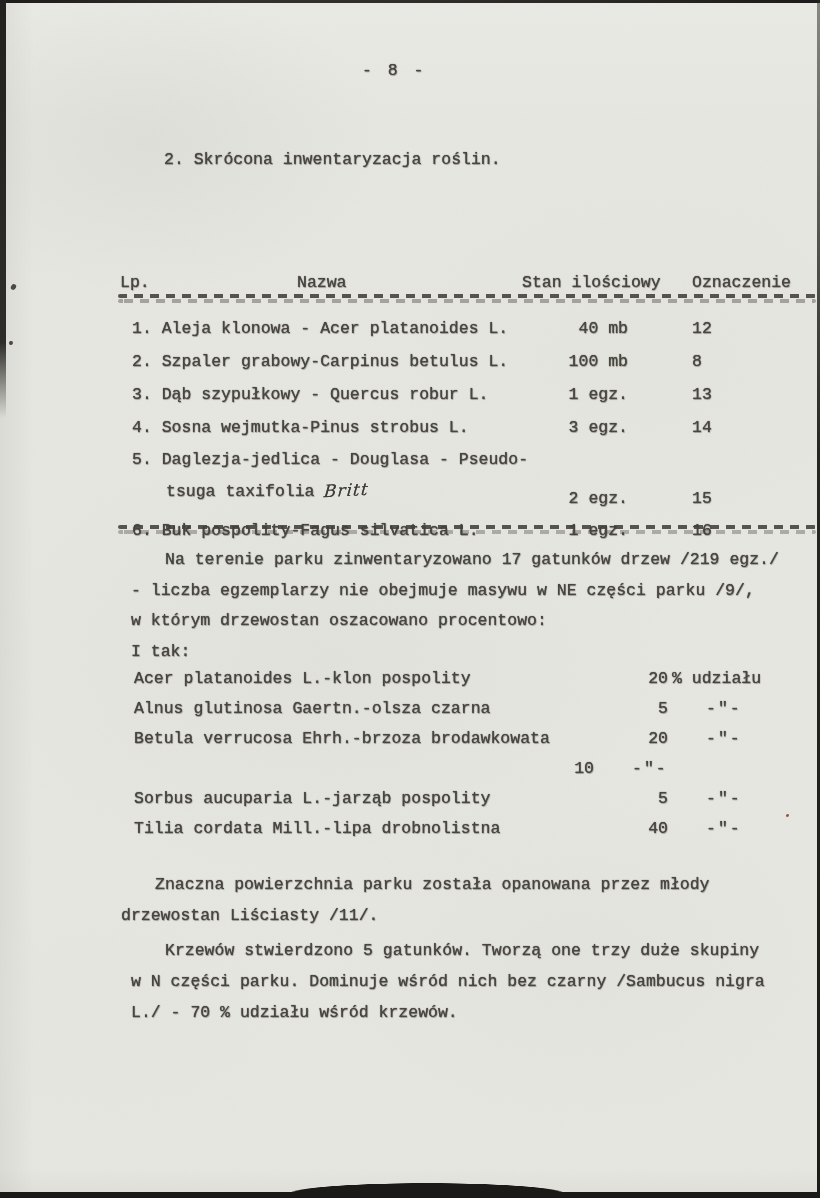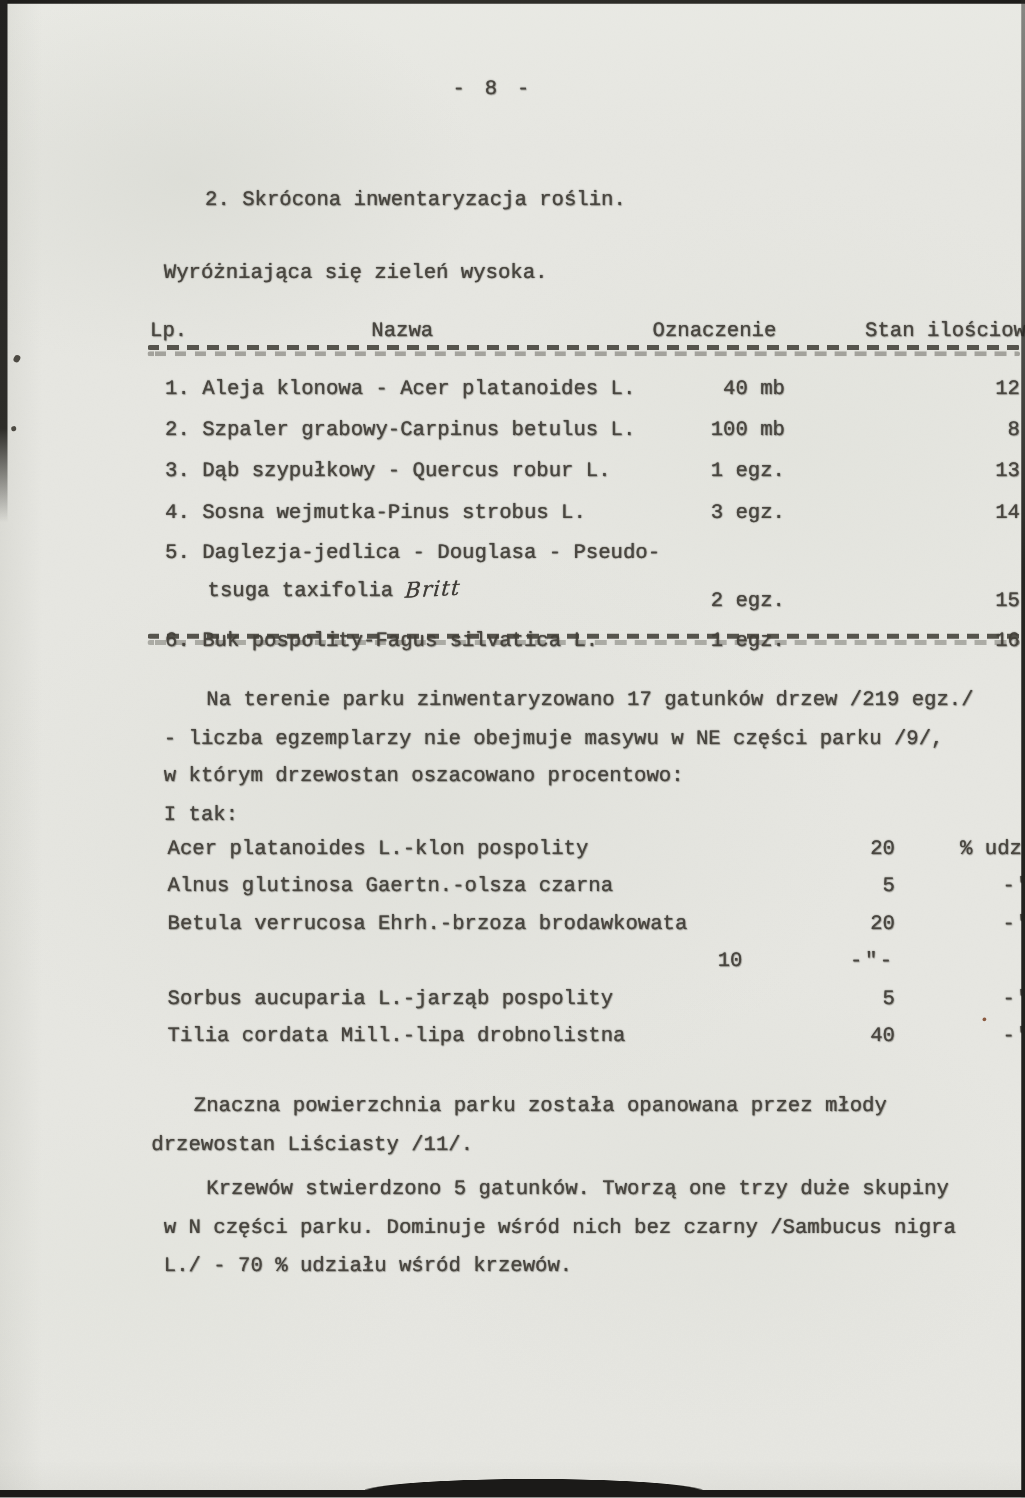--- a/index.html
+++ b/index.html
@@ -49,50 +49,50 @@
     font-size:16.5px;
     filter: blur(.22px) contrast(1.04);
   }
   .sheet * { text-shadow: 0 0 1.1px rgba(62,60,54,.95), .6px .6px .8px rgba(62,60,54,.35); }
   .abs { position:absolute; margin:0; font-size:inherit; font-weight:normal; white-space:nowrap; }
 
   .page-number { left:362px; top:61px; letter-spacing:3px; }
   .heading     { left:164px; top:150px; }
   .subheading  { left:131px; top:208px; }
 
-  .inv { left:120px; top:255px; width:696px; }
+  .inv { left:120px; top:273px; width:696px; }
   .inv-header { display:grid; grid-template-columns:177px 225px 170px 1fr; height:39px; }
   .rule { position:absolute; left:-2px; width:698px; height:4px; border-radius:2px;
           background:repeating-linear-gradient(90deg,#44423b 0 9px, rgba(0,0,0,0) 9px 16px);
           opacity:.88; }
   .ruleA  { top:21px; }
   .ruleA2 { top:26px; opacity:.4; background-position:6px 0; }
   .ruleB  { top:252px; }
   .ruleB2 { top:257px; opacity:.35; background-position:6px 0; }
   .inv-row { display:grid; grid-template-columns:398px 110px 1fr; line-height:33px; }
   .inv-row .name { padding-left:12px; }
   .inv-row .qty  { text-align:right; }
-  .inv-row .mark { text-align:right; padding-left:64px; }
+  .inv-row .mark { text-align:left; padding-left:64px; }
   .inv-row.two-line { line-height:31px; }
   .inv-row.two-line .l1, .inv-row.two-line .l2 { display:block; }
   .inv-row.two-line .l2 { padding-left:34px; }
   .inv-row.two-line .qty, .inv-row.two-line .mark { align-self:end;margin-top:39px; }
   .hand { font-family:"DejaVu Serif","Liberation Serif",serif; font-style:italic;
           font-size:17px; letter-spacing:1px; color:#423f3a; display:inline-block;
           transform:rotate(-3deg) skewX(-8deg); margin-left:9px;
           text-shadow:0 0 .6px rgba(60,58,52,.8); }
 
   .para .line { display:block; white-space:nowrap; }
   .para1 { left:131px; top:545px; } .para1 .line { line-height:30.5px; }
   .para2 { left:121px; top:869px; } .para2 .line { line-height:31px; }
   .para3 { left:131px; top:935px; } .para3 .line { line-height:31px; }
   .indent { padding-left:34px; }
 
   .species { left:134px; top:664px; width:662px; }
-  .sp-row { display:grid; grid-template-columns:460px 74px 1fr; line-height:30px;gap:48px; }
+  .sp-row { display:grid; grid-template-columns:460px 74px 1fr; line-height:30px; }
   .sp-name { white-space:nowrap; }
   .sp-val { text-align:right; }
   .sp-suf { padding-left:4px; white-space:nowrap; }
   .sp-suf.ditto { padding-left:38px; letter-spacing:2px; }
 </style>
 </head>
 <body>
 
 <div class="scan">
 
@@ -112,28 +112,27 @@
   <div class="edge edge-bump"></div>
   <div class="speck s1"></div>
   <div class="speck s2"></div>
   <div class="speck s3"></div>
 
   <main class="sheet">
 
     <div class="abs page-number">- 8 -</div>
 
     <h1 class="abs heading">2. Skrócona inwentaryzacja roślin.</h1>
-    <p class="abs subheading">Wyróżniająca się zieleń wysoka.</p>
 
     <section class="abs inv">
       <div class="inv-header">
         <span>Lp.</span>
         <span>Nazwa</span>
+        <span>Stan ilościowy</span>
         <span>Oznaczenie</span>
-        <span>Stan ilościowy</span>
       </div>
       <div class="rule ruleA"></div>
       <div class="rule ruleA2"></div>
 
       <div class="inv-row">
         <span class="name">1. Aleja klonowa - Acer platanoides L.</span>
         <span class="qty">40 mb</span>
         <span class="mark">12</span>
       </div>
       <div class="inv-row">

